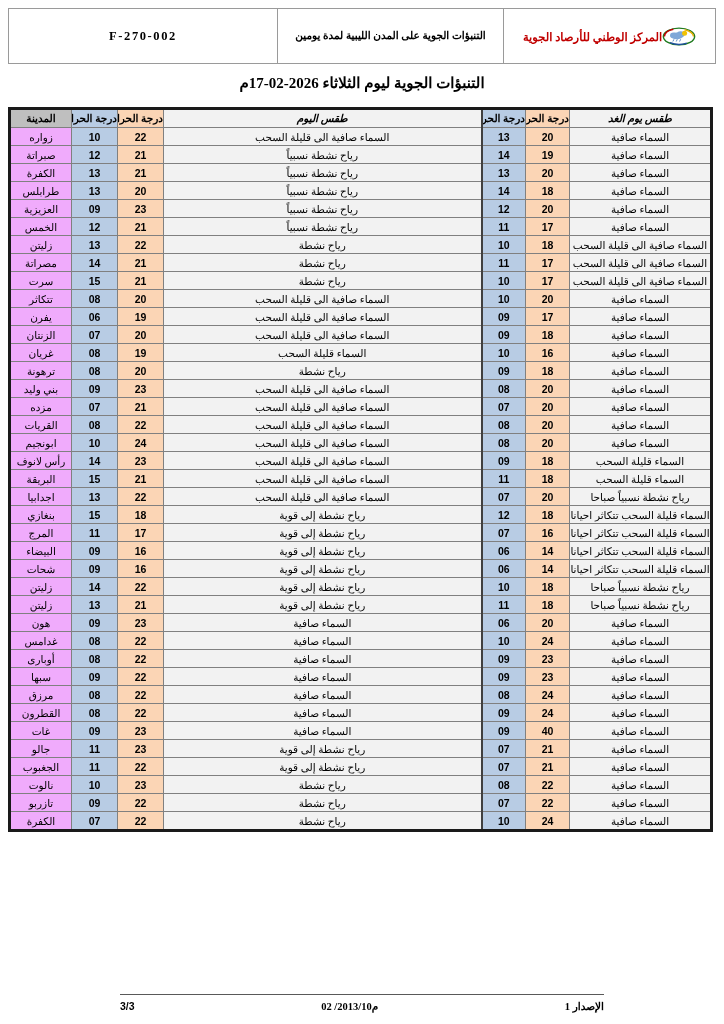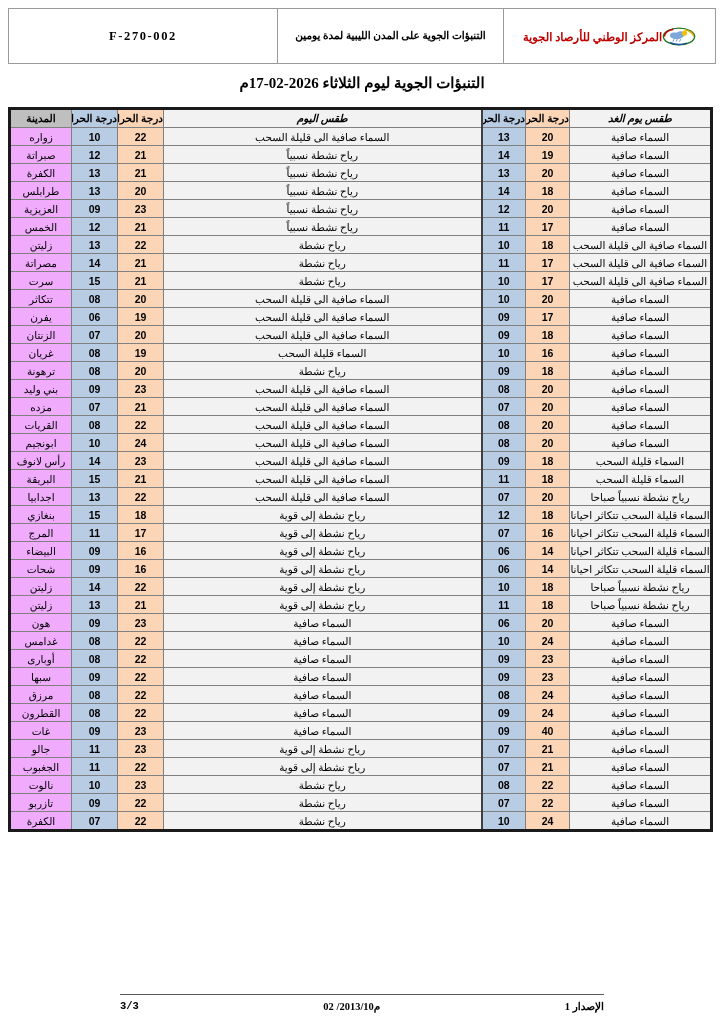--- a/index.html
+++ b/index.html
@@ -176,21 +176,21 @@
     padding-top: 5px;
     display: flex;
     flex-direction: row;
     justify-content: space-between;
     align-items: center;
     font-size: 10.5px;
     font-weight: bold;
   }
   .footer span { white-space: nowrap; }
   .f-center { direction: ltr; }
-  .f-left { direction: ltr; font-family: Liberation Mono, monospace; }
+  .f-left { direction: ltr; font-family: Liberation Sans, sans-serif; }
 </style>
 </head>
 <body>
 
 <div class="masthead">
   <div class="mh-cell mh-logo">
     <span class="logo-mark">
       <svg viewBox="0 0 60 34" width="34" height="19" aria-hidden="true">
         <ellipse cx="30" cy="17" rx="28" ry="15" fill="#ffffff" stroke="#1f7a1f" stroke-width="2.5"></ellipse>
         <path d="M4 17a26 14 0 0 1 16-13" fill="none" stroke="#c00000" stroke-width="2.5"></path>

